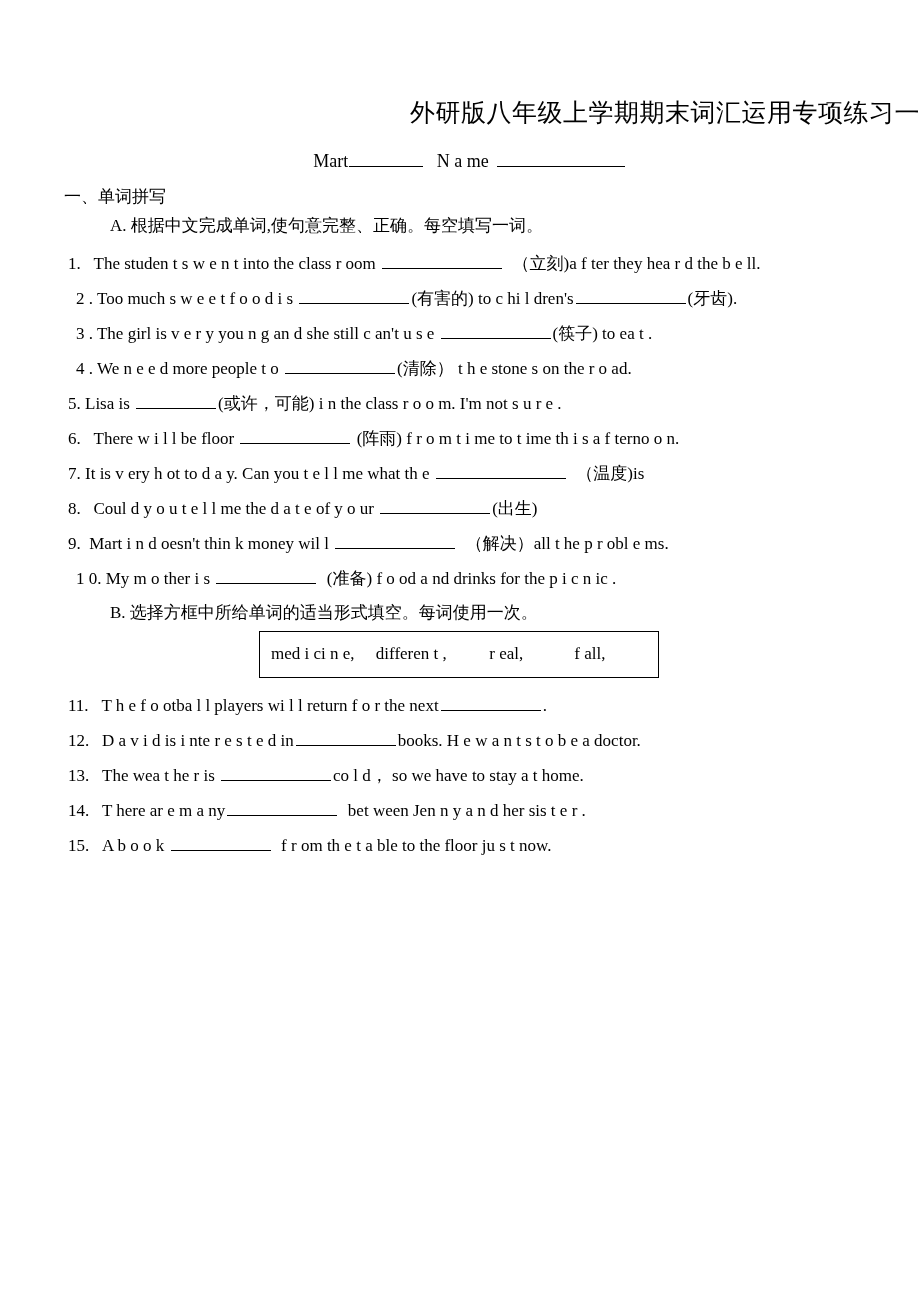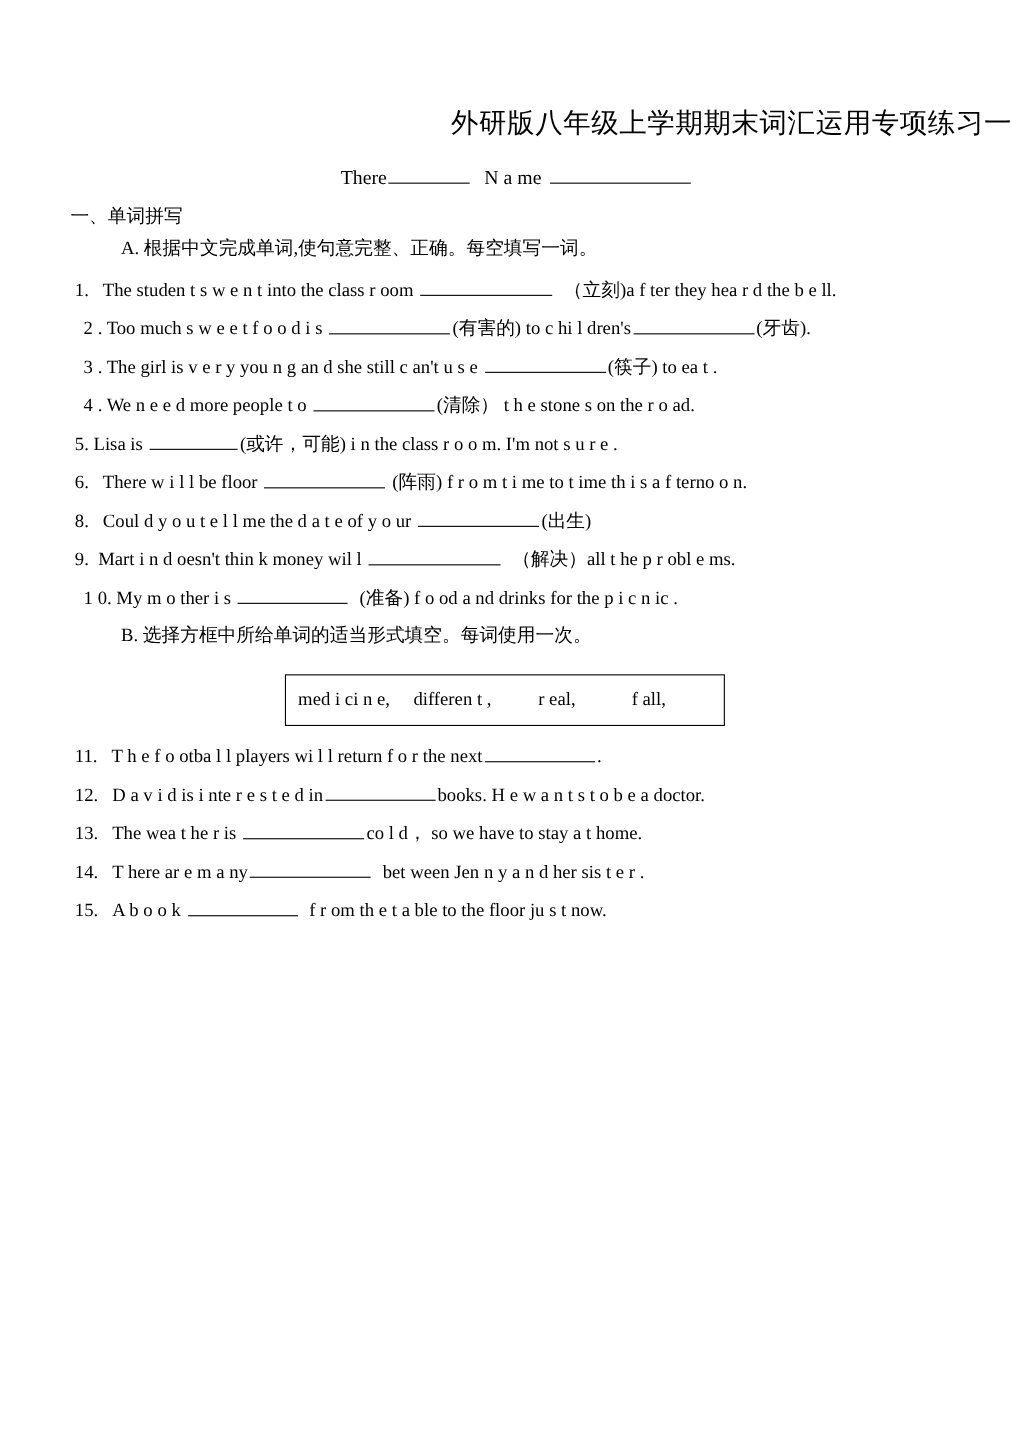--- a/index.html
+++ b/index.html
@@ -92,21 +92,21 @@
     margin: 0 2px;
   }
   .w80  { width: 80px; }
   .w100 { width: 100px; }
   .w110 { width: 110px; }
   .w120 { width: 120px; }
   .w130 { width: 130px; }
 
   
   .wordbox-wrap {
-    margin-top: 23px;
+    margin-top: 6px;
     padding-left: 259px;
   }
   .wordbox {
     width: 400px;
     box-sizing: border-box;
     border: 1px solid #000000;
     padding: 7px 10px 9px 11px;
     font-size: 17px;
     line-height: 29px;
   }
@@ -115,21 +115,21 @@
   .after-box { margin-top: 10px; }
 </style>
 </head>
 <body>
 
 <div class="page">
 
   <h1 class="doc-title">外研版八年级上学期期末词汇运用专项练习一</h1>
 
   <div class="classname-line">
-    <span class="cn-label">There</span><span class="blank-sm b-class"></span>
+    <span class="cn-label">Mart</span><span class="blank-sm b-class"></span>
     &nbsp;&nbsp;<span class="cn-label">N a me</span><span class="blank-sm b-name"></span>
   </div>
 
   <div class="sec-head">一、单词拼写</div>
 
   <div class="sub-head">A. 根据中文完成单词,使句意完整、正确。每空填写一词。</div>
 
   <div class="qlist">
 
     <div class="q">
@@ -163,20 +163,26 @@
       <span class="bl w80"></span><span>(或许，可能)    i n the   class r o o m. I'm not   s u r e .</span>
     </div>
 
     <div class="q">
       <span>6.</span>
       &nbsp;&nbsp;<span>There   w i l l  be floor</span>
       <span class="bl w110"></span>
       <span>(阵雨)   f r o m t i me  to  t ime th i s  a f terno o n.</span>
     </div>
 
+    <div class="q">
+      <span>7.</span>
+      <span>It is    v ery  h ot to d a y. Can you   t e l l   me what th e</span>
+      <span class="bl w130"></span>
+      &nbsp;<span>（温度)is</span>
+    </div>
 
     <div class="q">
       <span>8.</span>
       &nbsp;&nbsp;<span>Coul d  y o u   t e l l   me   the d a t e  of  y o ur</span>
       <span class="bl w110"></span><span>(出生)</span>
     </div>
 
     <div class="q">
       <span>9.</span>
       &nbsp;<span>Mart i  n    d oesn't   thin k   money wil l</span>

